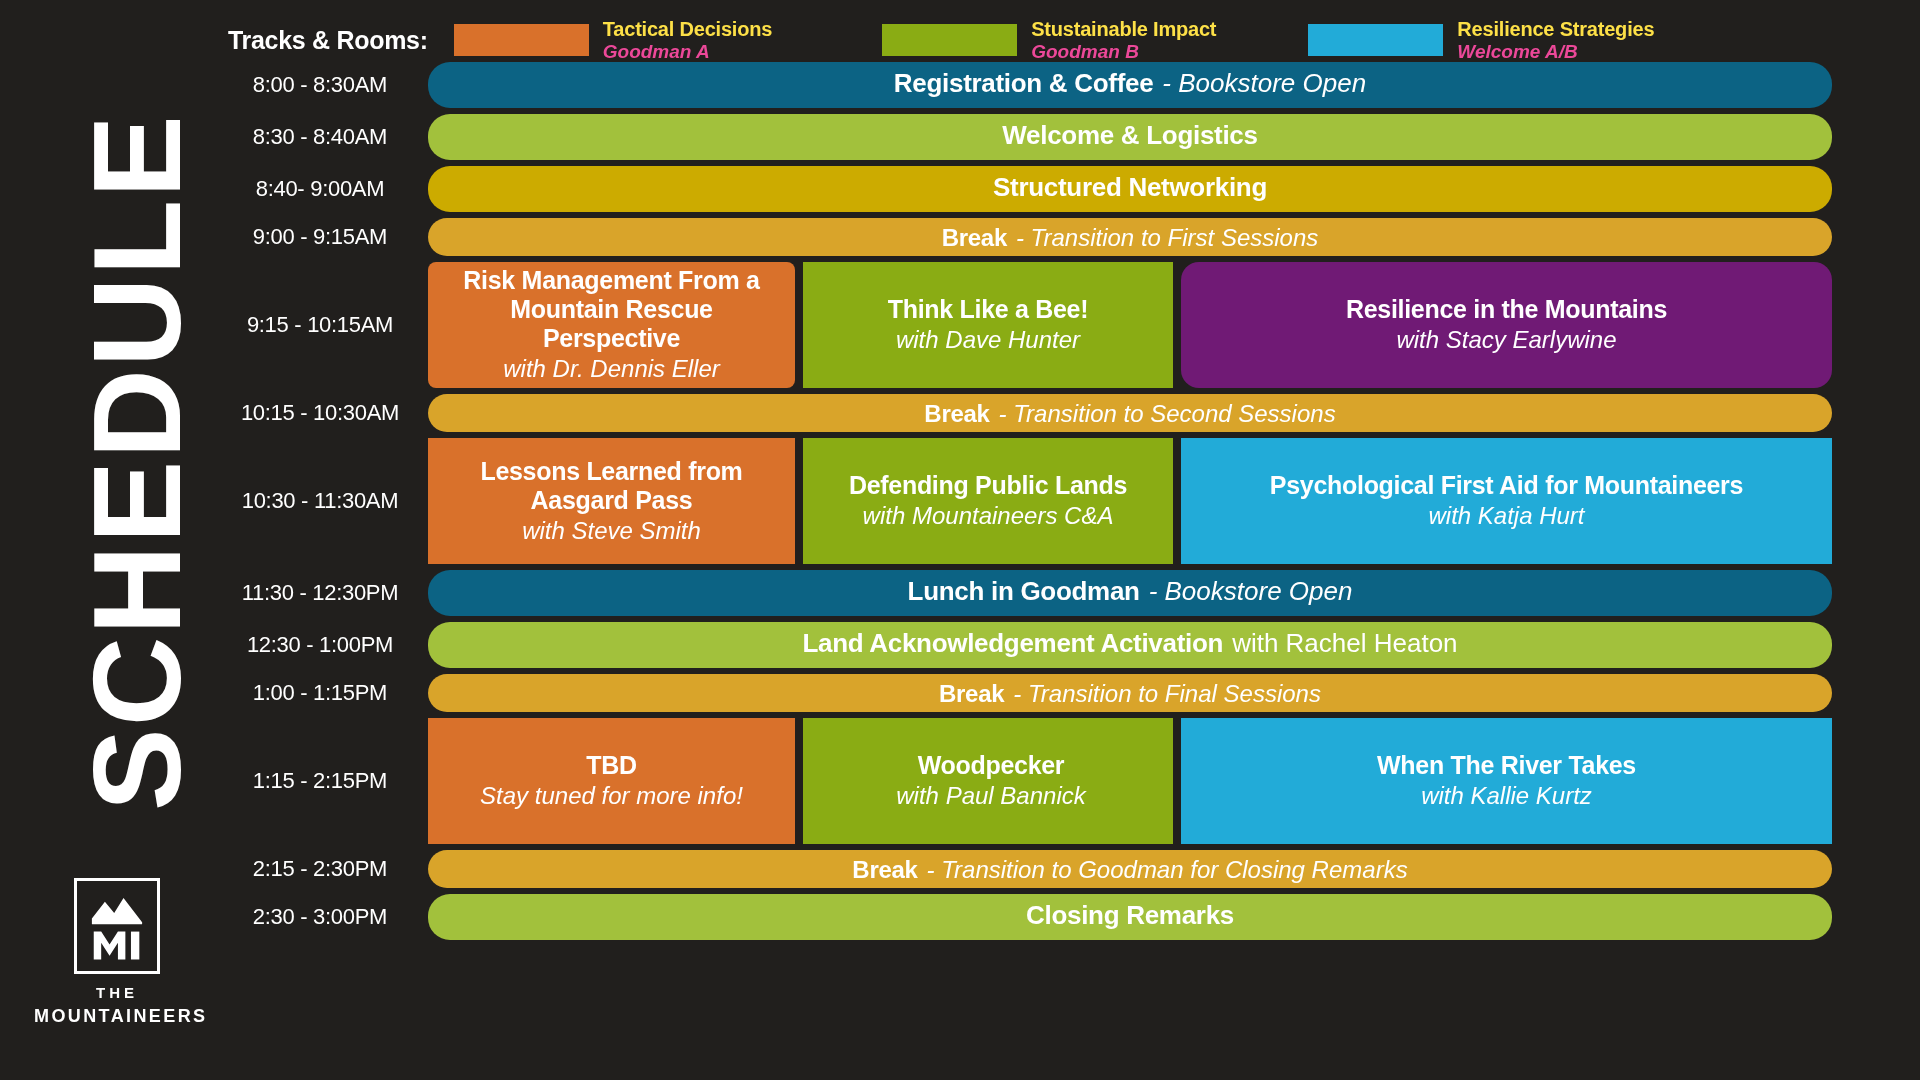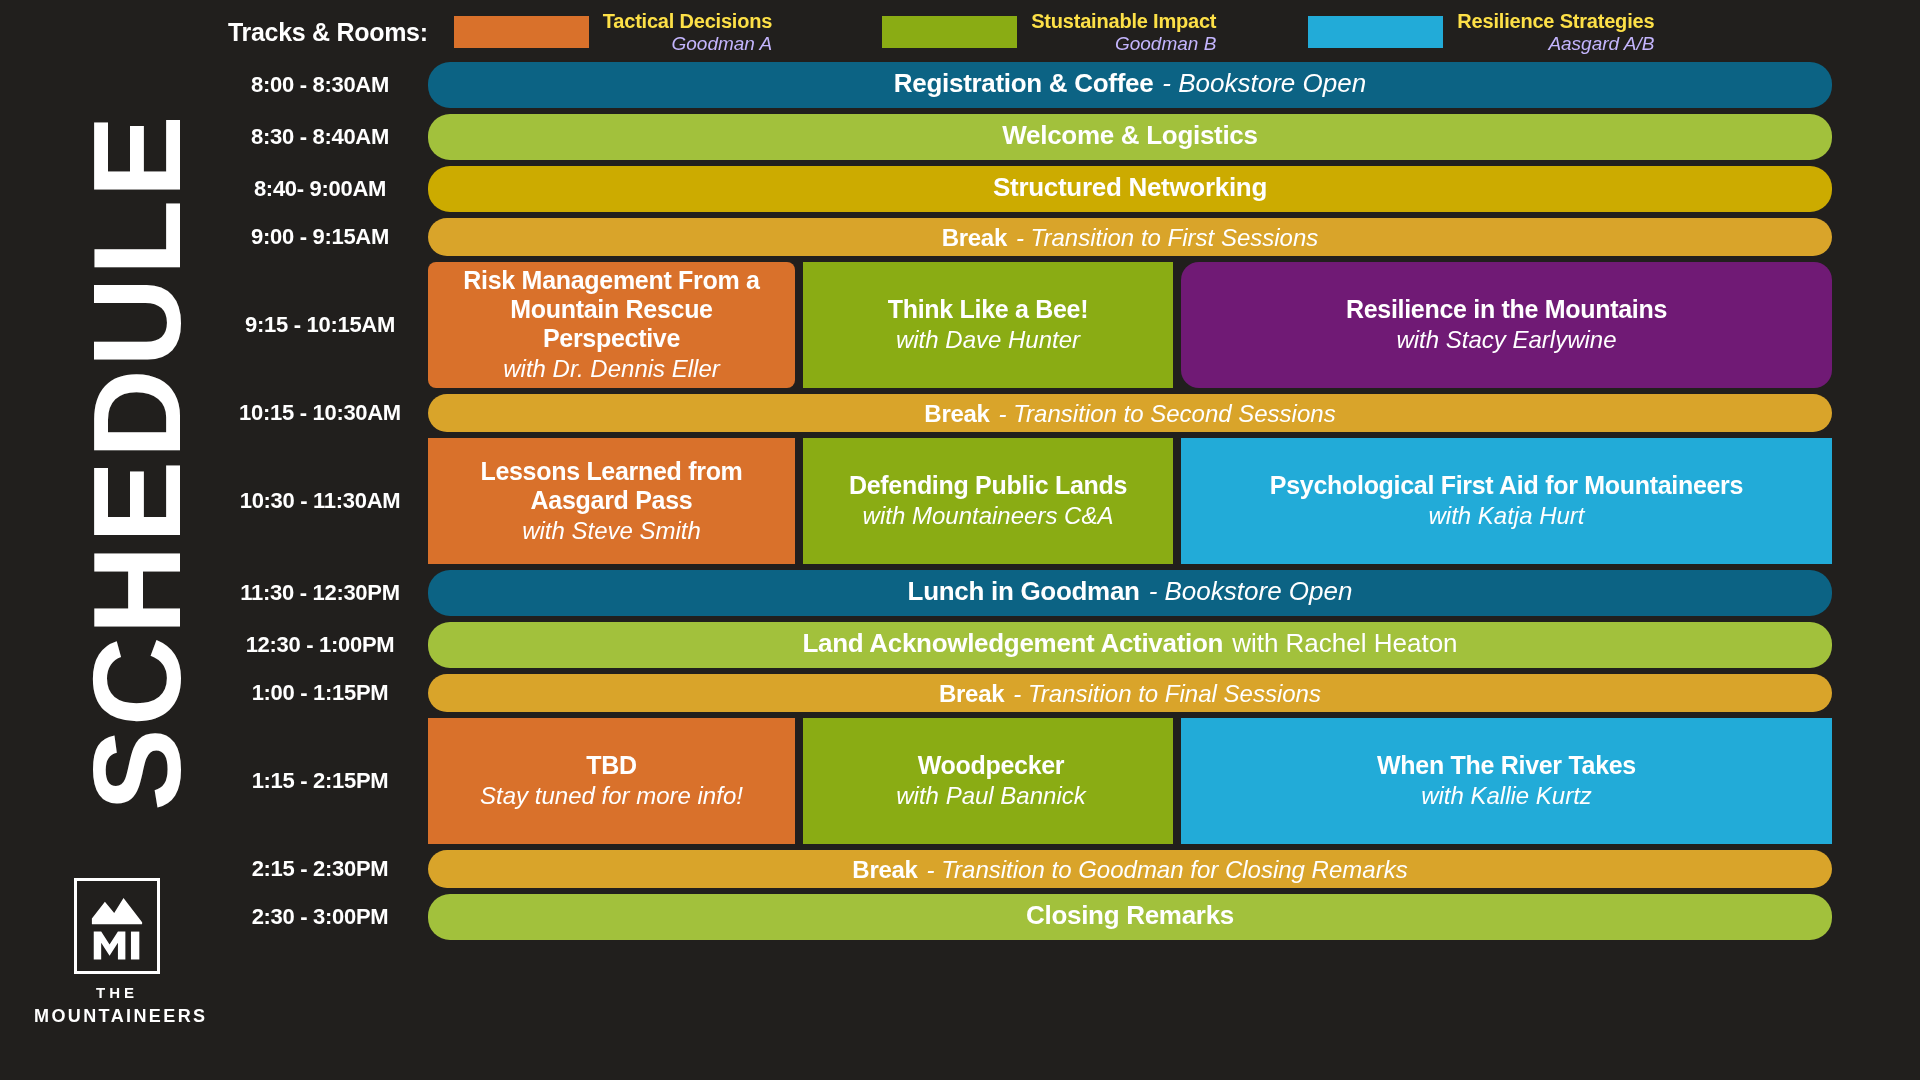--- a/index.html
+++ b/index.html
@@ -70,21 +70,21 @@
     font-size: 18px;
     font-weight: 700;
     letter-spacing: 2.4px;
     line-height: 1.35;
   }
 
   
   .legend {
     position: absolute;
     left: 228px;
-    top: 8px;
+    top: 16px;
     height: 48px;
     width: 1684px;
     display: flex;
     align-items: center;
   }
   .legend-title {
     color: #ffffff;
     font-size: 25px;
     font-weight: 800;
     white-space: nowrap;
@@ -103,26 +103,25 @@
   }
   .legend-text { line-height: 1.12; }
   .legend-track {
     color: #fde047;
     font-size: 20px;
     font-weight: 800;
     white-space: nowrap;
     letter-spacing: -0.2px;
   }
   .legend-room {
-    color: #c4b5fd;
+    color: #ec4899;
     font-size: 19px;
     font-style: italic;
-    font-weight: 400;
-    white-space: nowrap;
-    text-align: right;
+    font-weight: 700;
+    white-space: nowrap;
   }
   .legend-gap-a { width: 110px; }
   .legend-gap-b { width: 92px; }
 
   
   .grid {
     position: absolute;
     left: 228px;
     top: 62px;
     width: 1604px;
@@ -134,21 +133,21 @@
     margin-bottom: 6px;
   }
 
   .time-cell {
     flex: 0 0 200px;
     display: flex;
     align-items: center;
     justify-content: center;
     color: #ffffff;
     font-size: 22px;
-    font-weight: 700;
+    font-weight: 400;
     letter-spacing: -0.3px;
     white-space: nowrap;
     padding-right: 16px;
   }
 
   .bars {
     flex: 1 1 auto;
     display: flex;
     gap: 8px;
   }
@@ -241,21 +240,21 @@
         <div class="legend-track">Stustainable Impact</div>
         <div class="legend-room">Goodman B</div>
       </div>
     </div>
     <div class="legend-gap-b"></div>
 
     <div class="legend-item">
       <div class="legend-swatch" style="background: rgb(34, 171, 216);"></div>
       <div class="legend-text">
         <div class="legend-track">Resilience Strategies</div>
-        <div class="legend-room">Aasgard A/B</div>
+        <div class="legend-room">Welcome A/B</div>
       </div>
     </div>
   </div>
 
   <div class="grid" id="schedule-grid">
       <div class="row h-banner">
         <div class="time-cell">8:00 - 8:30AM</div>
         <div class="bars">
           <div class="bar full inline" style="background: rgb(12, 99, 132);">
             <div class="bar-title">Registration &amp; Coffee</div>

